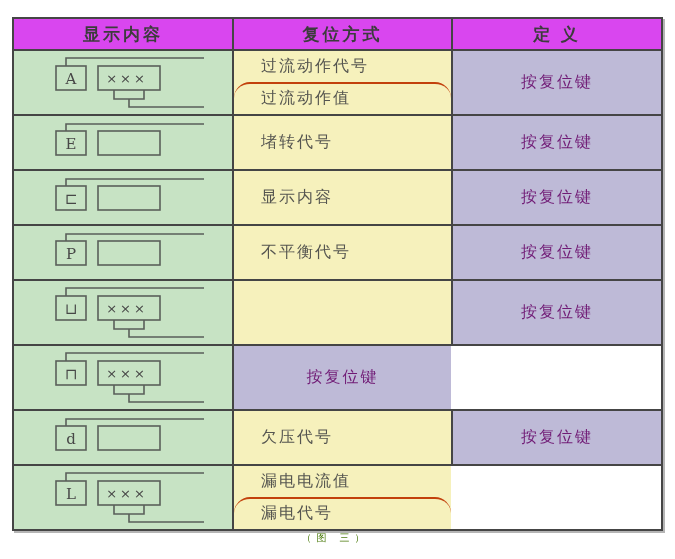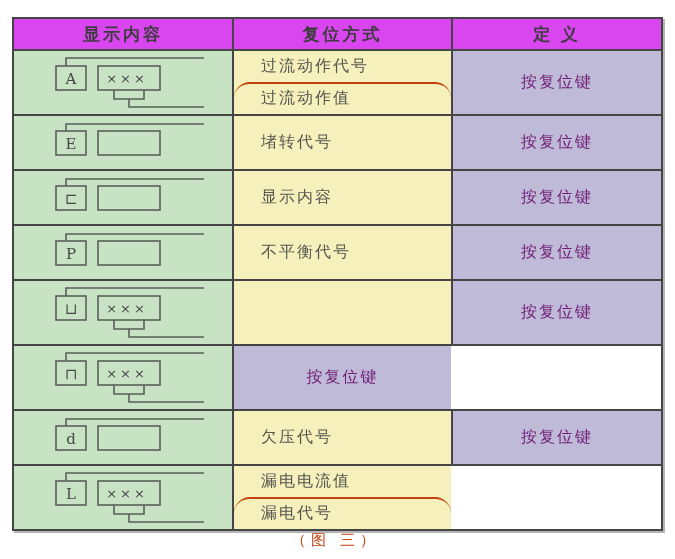--- a/index.html
+++ b/index.html
@@ -58,21 +58,21 @@
     font-size:16px;color:#555550;letter-spacing:2px;
   }
   .def-line + .def-line{border-top:2px solid #c2410c;border-radius:16px;}
   .cell-reset{
     background:#bebad7;
     display:flex;align-items:center;justify-content:center;
     font-size:16px;color:#701a75;letter-spacing:2px;
   }
   .caption{
     position:absolute;left:12px;top:531px;width:647px;
-    text-align:center;font-size:15px;color:#c2410c;letter-spacing:5px;
+    text-align:center;font-size:10px;color:#4d7c0f;letter-spacing:5px;
   }
 </style>
 </head>
 <body>
 
 <div class="table-wrap">
 
   <div class="hrow">
     <div class="hcell">显示内容</div>
     <div class="hcell">复位方式</div>

